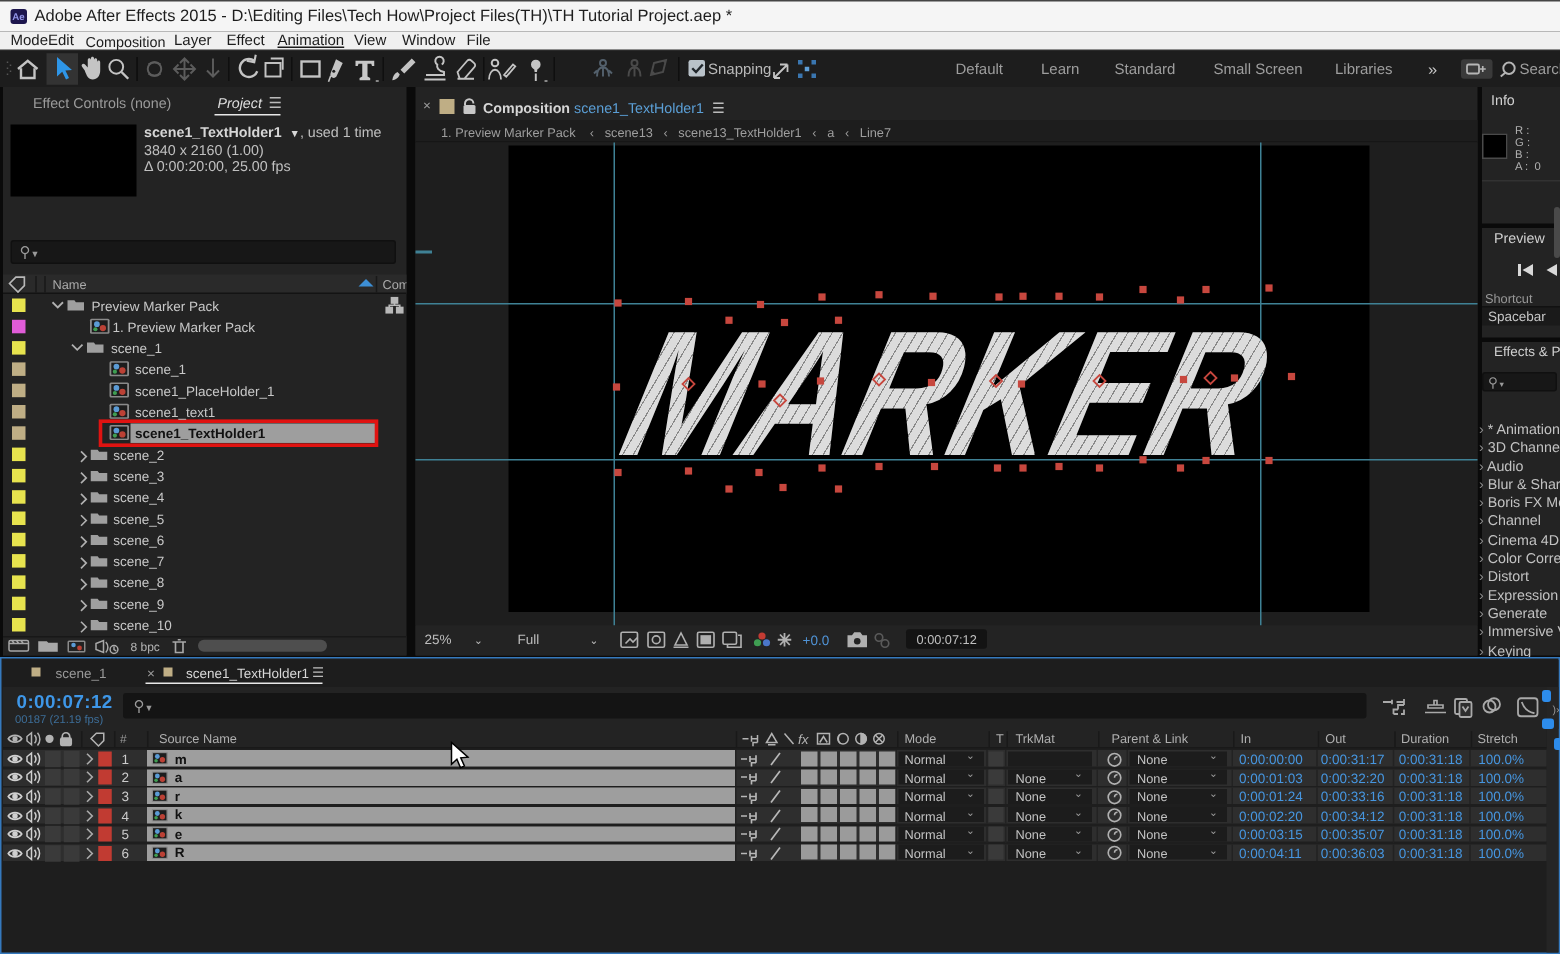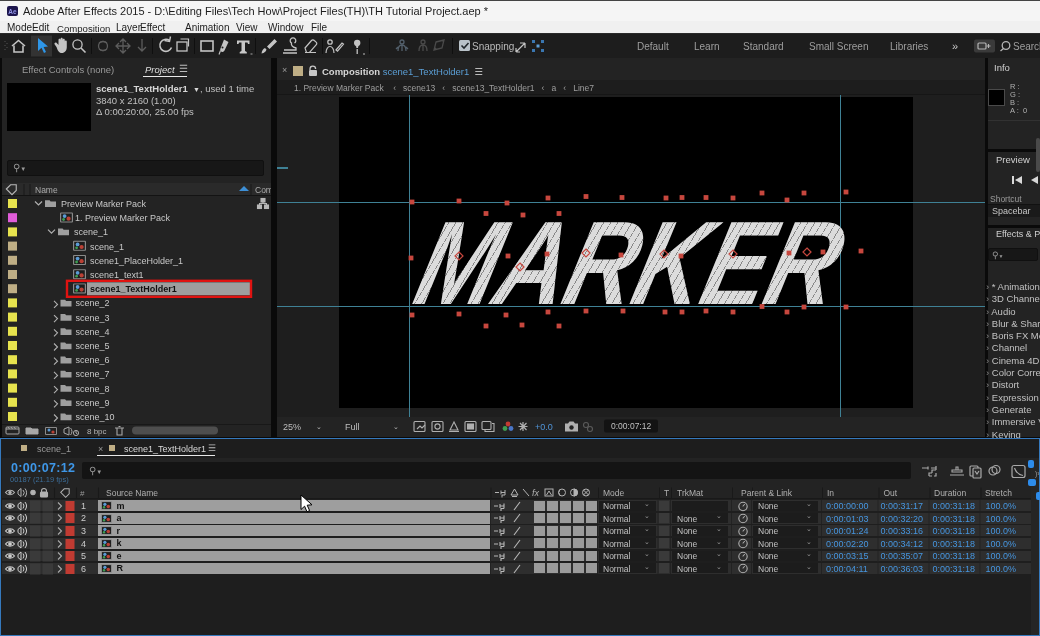--- a/index.html
+++ b/index.html
@@ -14,22 +14,22 @@
 <div class="abs" id="titlebar" style="left:0;top:0;width:1040px;height:21px;background:#f5f5f5;border-top:1px solid #444;"></div>
 <div class="abs" style="left:7px;top:6px;width:11px;height:10px;background:#1d164d;border-radius:2px;"></div>
 <div class="t" style="left:8.2px;top:7.5px;font-size:6.5px;font-weight:bold;color:#9295e8;">Ae</div>
 <div class="t" style="left:23px;top:5px;font-size:11px;color:#1d1d1d;">Adobe After Effects 2015 - D:\Editing Files\Tech How\Project Files(TH)\TH Tutorial Project.aep *</div>
 
 <div class="abs" id="menubar" style="left:0;top:21px;width:1040px;height:13px;background:#f0f0f0;border-bottom:1px solid #2a2a2a;"></div>
 <div class="t" style="left:7px;top:22px;font-size:10px;color:#1c1c1c;">Mode</div>
 <div class="t" style="left:32px;top:22px;font-size:10px;color:#1c1c1c;">Edit</div>
 <div class="t" style="left:57px;top:22.5px;font-size:9.6px;color:#1c1c1c;">Composition</div>
 <div class="t" style="left:116px;top:22px;font-size:10px;color:#1c1c1c;">Layer</div>
-<div class="t" style="left:140px;top:22px;font-size:10px;color:#1c1c1c;">Effect</div>
-<div class="t" style="left:185px;top:22px;font-size:10px;color:#1c1c1c;">Animation</div>
+<div class="t" style="left:151px;top:22px;font-size:10px;color:#1c1c1c;">Effect</div>
+<div class="t" style="left:185px;top:22px;font-size:10px;color:#1c1c1c;text-decoration:underline;">Animation</div>
 <div class="t" style="left:236px;top:22px;font-size:10px;color:#1c1c1c;">View</div>
 <div class="t" style="left:268px;top:22px;font-size:10px;color:#1c1c1c;">Window</div>
 <div class="t" style="left:311px;top:22px;font-size:10px;color:#1c1c1c;">File</div>
 
 <div class="abs" id="toolbar" style="left:0;top:34px;width:1040px;height:24px;background:#1d1d1d;"></div>
 <svg class="abs" style="left:0;top:34px;" width="1040" height="24" viewBox="0 0 1040 24">
   <g fill="none" stroke="#c4c4c4" stroke-width="1.3">
 
     <g stroke="#555" stroke-width="1">
         <path d="M5 7v1M5 11v1M5 15v1M7 9v1M7 13v1"></path>

